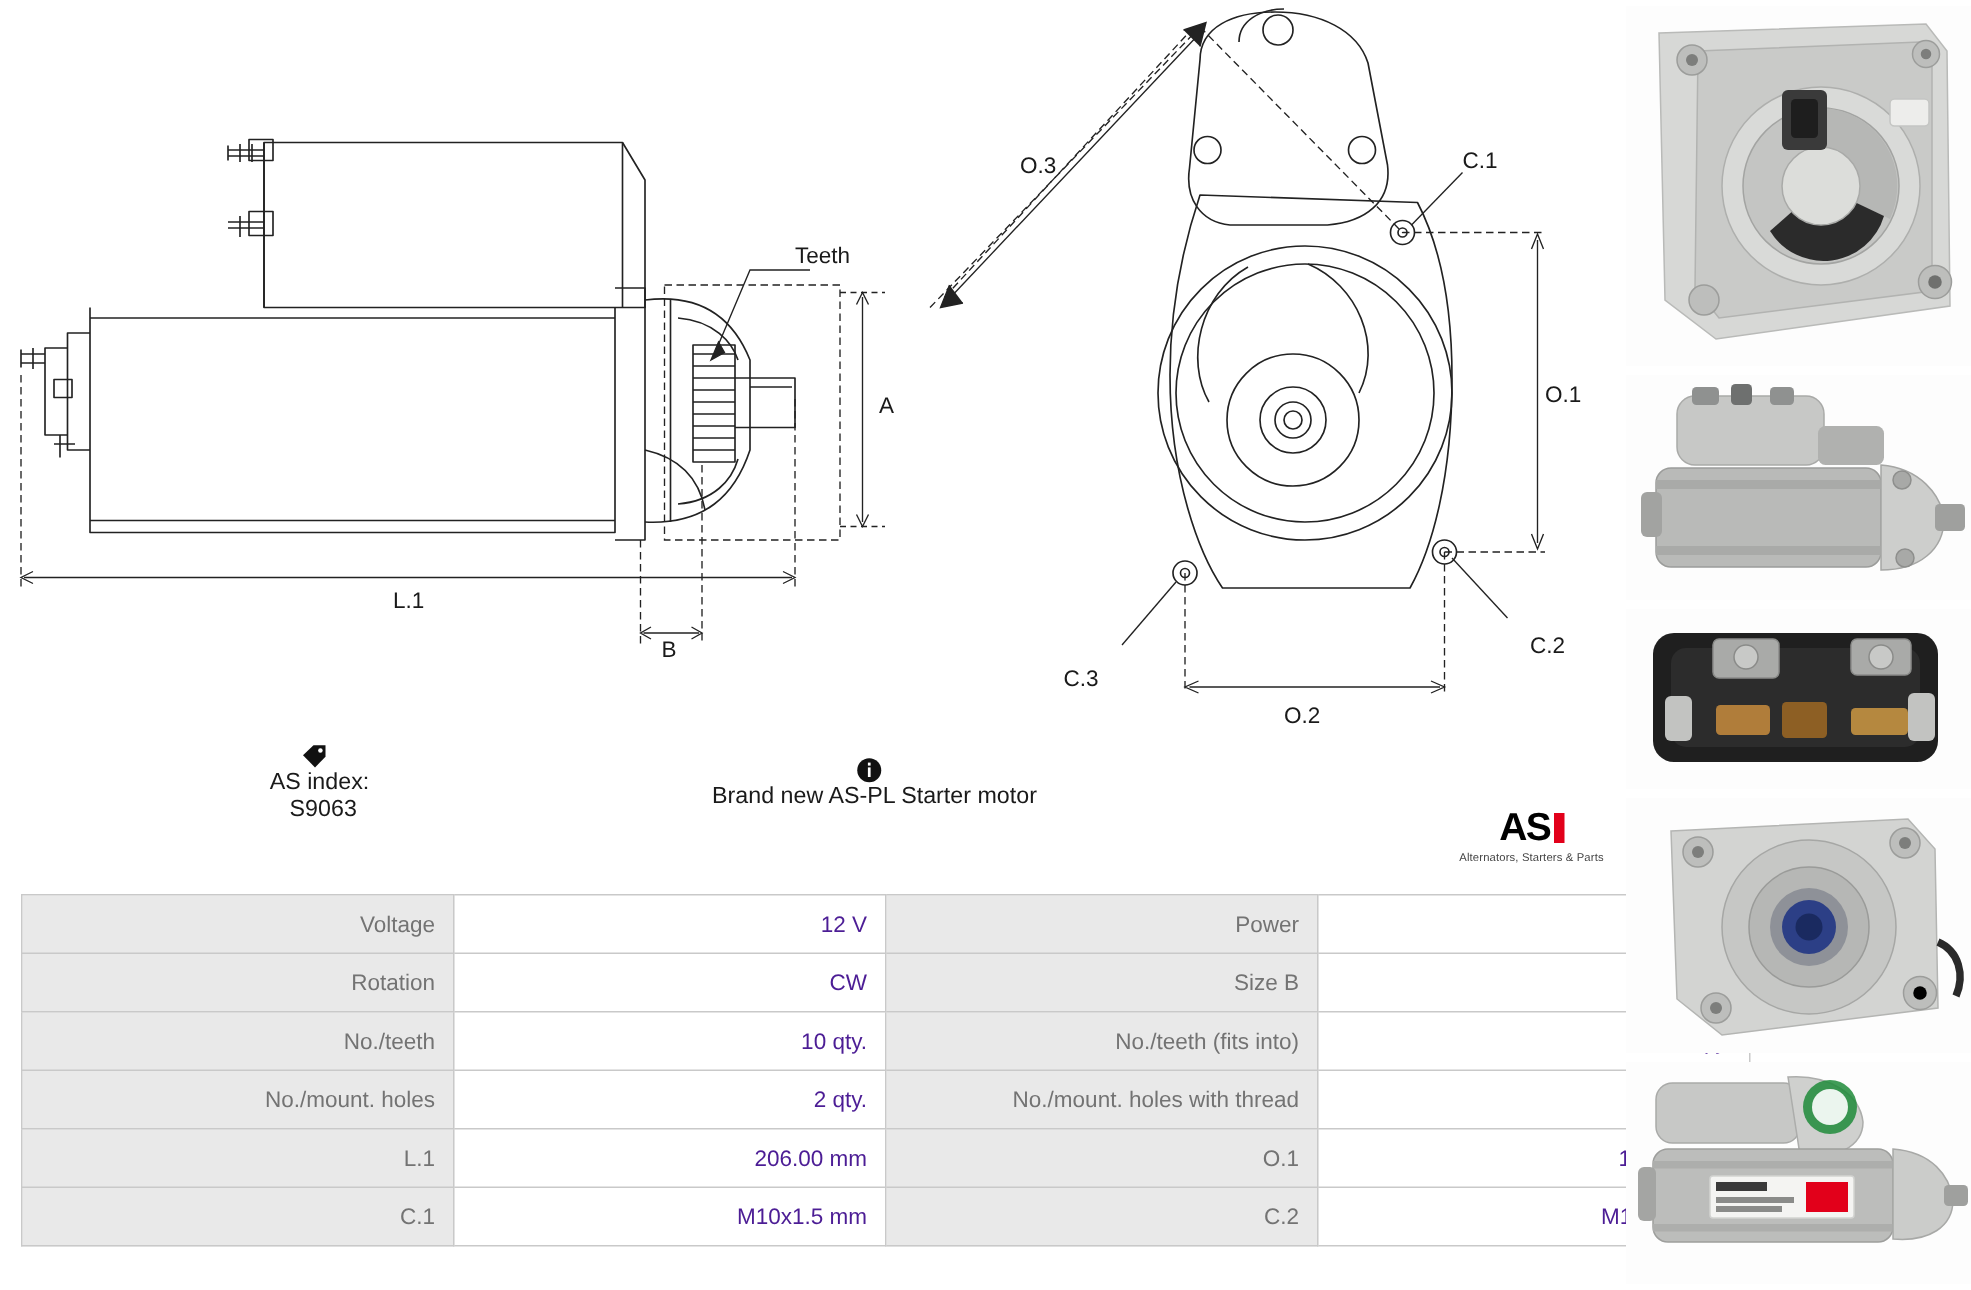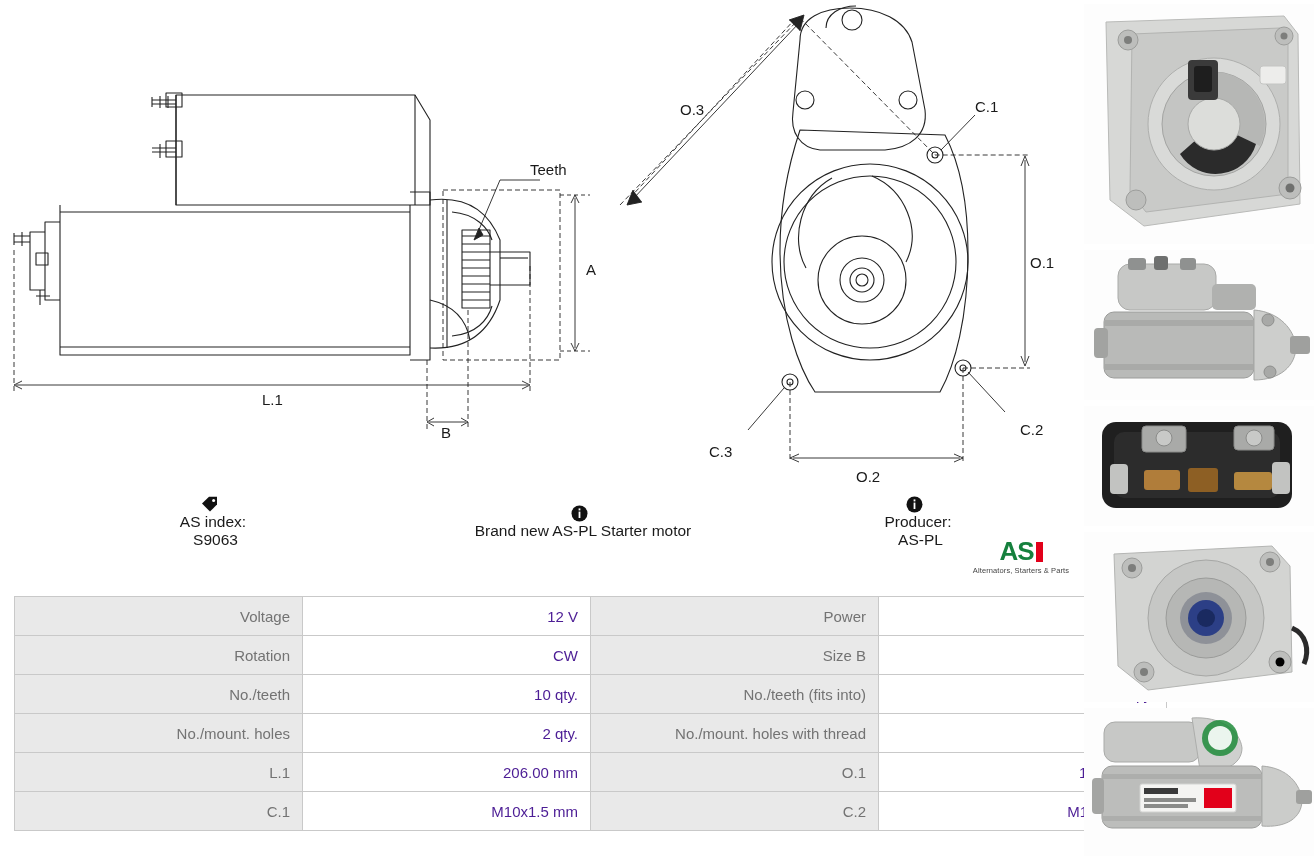--- a/index.html
+++ b/index.html
@@ -24,21 +24,21 @@
   .c1{width:370px;}
   .c2{width:370px;}
   .c3{width:300px;}
   .ico{display:inline-flex;align-items:center;justify-content:center;margin-right:8px;}
   .lbl{color:#1a1a1a;}
   .val{font-weight:normal;margin-left:5px;}
   .stdline{color:#e2001a;font-weight:bold;font-size:15.5px;letter-spacing:.2px;}
 
   
   .aslogo{position:absolute;left:965px;top:538px;width:112px;text-align:center;}
-  .aslogo .mark{font-size:26px;font-weight:bold;color:#15803d;letter-spacing:-1px;line-height:26px;position:relative;display:inline-block;}
+  .aslogo .mark{font-size:26px;font-weight:bold;color:#000000;letter-spacing:-1px;line-height:26px;position:relative;display:inline-block;}
   .aslogo .bar{display:inline-block;width:7px;height:20px;background:#e2001a;margin-left:2px;vertical-align:-2px;}
   .aslogo .sub{font-size:7.5px;color:#444;margin-top:2px;letter-spacing:.1px;}
 
   
   table.specs{
     position:absolute;left:14px;top:596px;width:1052px;
     border-collapse:collapse;table-layout:fixed;
     font-size:15px;
   }
   table.specs td{
@@ -218,31 +218,20 @@
       <div class="info-cell c2">
         <span class="ico">
           <svg width="17" height="17" viewBox="0 0 17 17">
               <circle cx="8.5" cy="8.5" r="8" fill="#111"></circle>
               <rect x="7.6" y="6.6" width="1.8" height="6.4" fill="#fff"></rect>
               <rect x="7.6" y="3.4" width="1.8" height="2" fill="#fff"></rect>
             </svg>
         </span>
         <span class="lbl">Brand new AS-PL Starter motor</span>
       </div>
-      <div class="info-cell c3">
-        <span class="ico">
-          <svg width="17" height="17" viewBox="0 0 17 17">
-              <circle cx="8.5" cy="8.5" r="8" fill="#111"></circle>
-              <rect x="7.6" y="6.6" width="1.8" height="6.4" fill="#fff"></rect>
-              <rect x="7.6" y="3.4" width="1.8" height="2" fill="#fff"></rect>
-            </svg>
-        </span>
-        <span class="lbl">Producer:</span>
-        <span class="val">AS-PL</span>
-      </div>
     </div>
     <div class="info-row">
       <div class="info-cell c3"></div>
     </div>
   </div>
 
   <div class="aslogo">
     <div class="mark">
       <span>AS</span><span class="bar"></span>
     </div>

